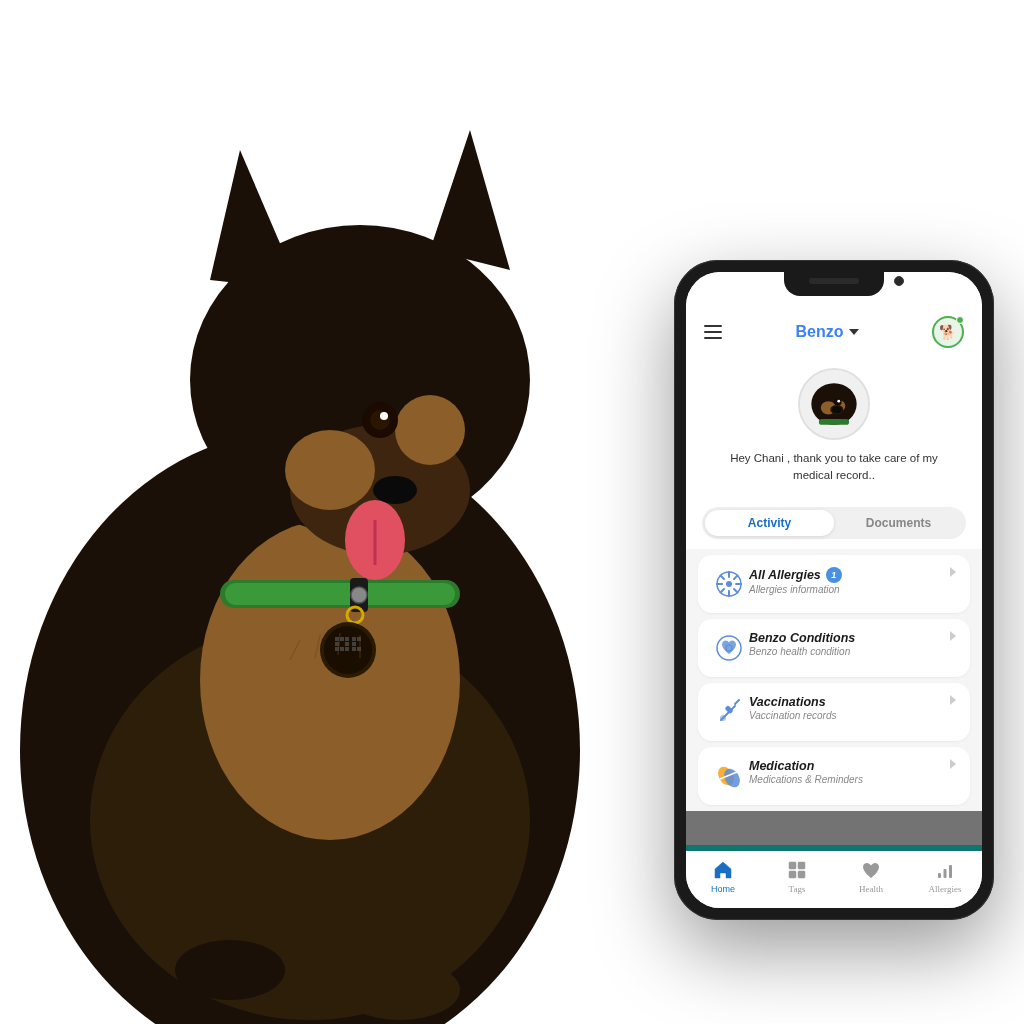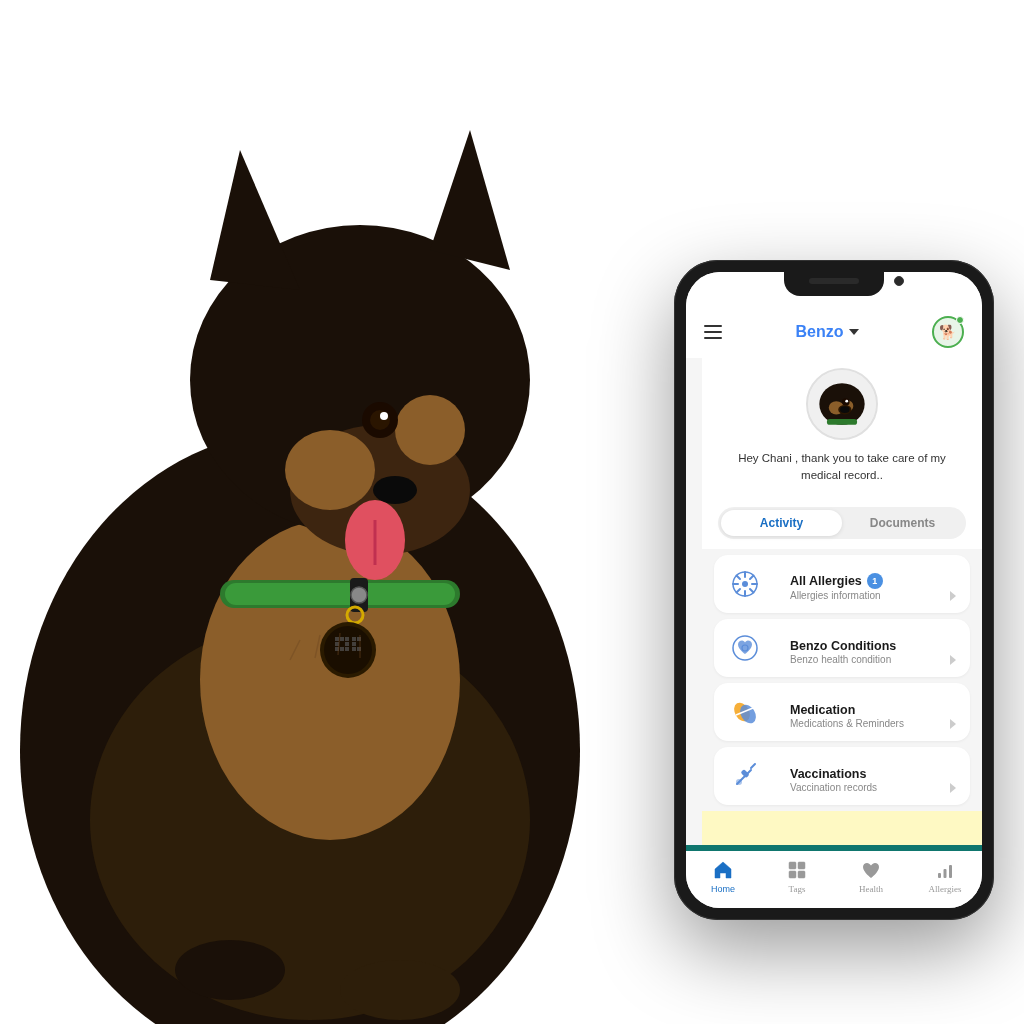--- a/index.html
+++ b/index.html
@@ -138,24 +138,23 @@
       width: 8px;
       height: 8px;
       background: #4caf50;
       border-radius: 50%;
       border: 1px solid white;
     }
 
     
     .app-content {
       flex: 1;
-      background: #fef9c3;
+      background: #737373;
       overflow-y: auto;
       padding: 0;
-      margin-left: 16px;
     }
 
     
     .profile-section {
       background: #ffffff;
       display: flex;
       flex-direction: column;
       align-items: center;
       padding: 10px 20px 14px;
     }
@@ -224,24 +223,25 @@
       flex-direction: column;
       gap: 6px;
       background: #f5f5f5;
     }
 
     .menu-item {
       background: #ffffff;
       border-radius: 14px;
       padding: 12px 14px;
       display: flex;
-      align-items: flex-end;
-      gap: 28px;
+      align-items: flex-start;
+      gap: 3px;
       cursor: pointer;
       box-shadow: 0 1px 3px rgba(0,0,0,0.05);
+      font-style: italic;
     }
 
     .menu-icon {
       width: 34px;
       height: 34px;
       display: flex;
       align-items: center;
       justify-content: center;
       flex-shrink: 0;
     }
@@ -504,49 +504,49 @@
                 <span>Benzo Conditions</span>
               </div>
               <div class="menu-subtitle">Benzo health condition</div>
             </div>
             <div class="chevron-right"></div>
           </div>
 
           <div class="menu-item">
             <div class="menu-icon">
               <svg viewBox="0 0 28 28" fill="none" xmlns="http://www.w3.org/2000/svg">
+
+                <line x1="6" y1="22" x2="20" y2="8" stroke="#5b8dd9" stroke-width="2" stroke-linecap="round"></line>
+                <rect x="13" y="7" width="8" height="5" rx="2" transform="rotate(45 13 7)" fill="#5b8dd9"></rect>
+                <line x1="20" y1="6" x2="24" y2="2" stroke="#5b8dd9" stroke-width="2" stroke-linecap="round"></line>
+                <circle cx="8" cy="20" r="3" fill="#5b8dd9" opacity="0.5"></circle>
+              </svg>
+            </div>
+            <div class="menu-text">
+              <div class="menu-title">
+                <span>Vaccinations</span>
+              </div>
+              <div class="menu-subtitle">Vaccination records</div>
+            </div>
+            <div class="chevron-right"></div>
+          </div>
+
+          <div class="menu-item">
+            <div class="menu-icon">
+              <svg viewBox="0 0 28 28" fill="none" xmlns="http://www.w3.org/2000/svg">
                 <ellipse cx="11" cy="14" rx="7" ry="10" transform="rotate(-30 11 14)" fill="#f5a623" opacity="0.9"></ellipse>
                 <ellipse cx="17" cy="16" rx="7" ry="10" transform="rotate(-30 17 16)" fill="#5b8dd9" opacity="0.85"></ellipse>
                 <line x1="5" y1="17" x2="22" y2="10" stroke="white" stroke-width="1.5"></line>
               </svg>
             </div>
             <div class="menu-text">
               <div class="menu-title">
                 <span>Medication</span>
               </div>
               <div class="menu-subtitle">Medications &amp; Reminders</div>
-            </div>
-            <div class="chevron-right"></div>
-          </div>
-
-          <div class="menu-item">
-            <div class="menu-icon">
-              <svg viewBox="0 0 28 28" fill="none" xmlns="http://www.w3.org/2000/svg">
-
-                <line x1="6" y1="22" x2="20" y2="8" stroke="#5b8dd9" stroke-width="2" stroke-linecap="round"></line>
-                <rect x="13" y="7" width="8" height="5" rx="2" transform="rotate(45 13 7)" fill="#5b8dd9"></rect>
-                <line x1="20" y1="6" x2="24" y2="2" stroke="#5b8dd9" stroke-width="2" stroke-linecap="round"></line>
-                <circle cx="8" cy="20" r="3" fill="#5b8dd9" opacity="0.5"></circle>
-              </svg>
-            </div>
-            <div class="menu-text">
-              <div class="menu-title">
-                <span>Vaccinations</span>
-              </div>
-              <div class="menu-subtitle">Vaccination records</div>
             </div>
             <div class="chevron-right"></div>
           </div>
 
         </div>
       </div>
 
       <div class="bottom-nav">
 
         <div class="nav-item active">

